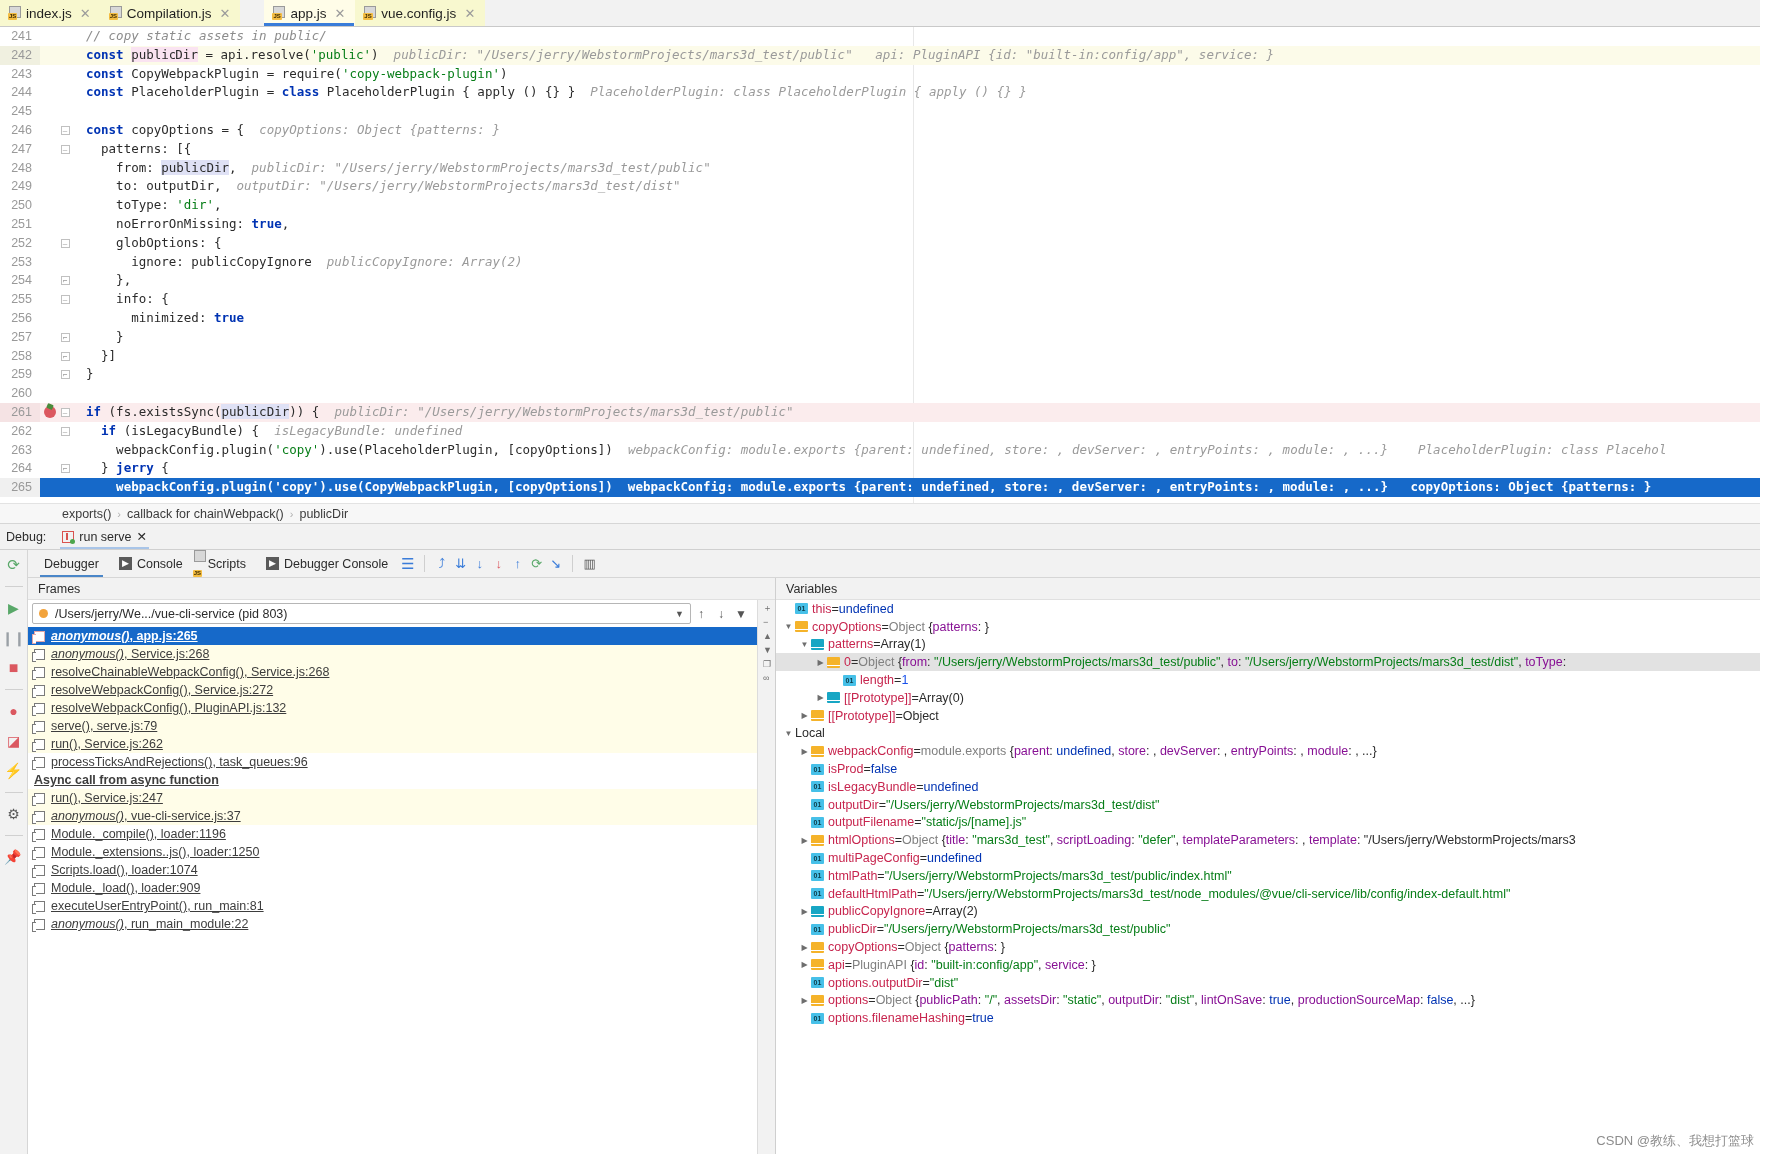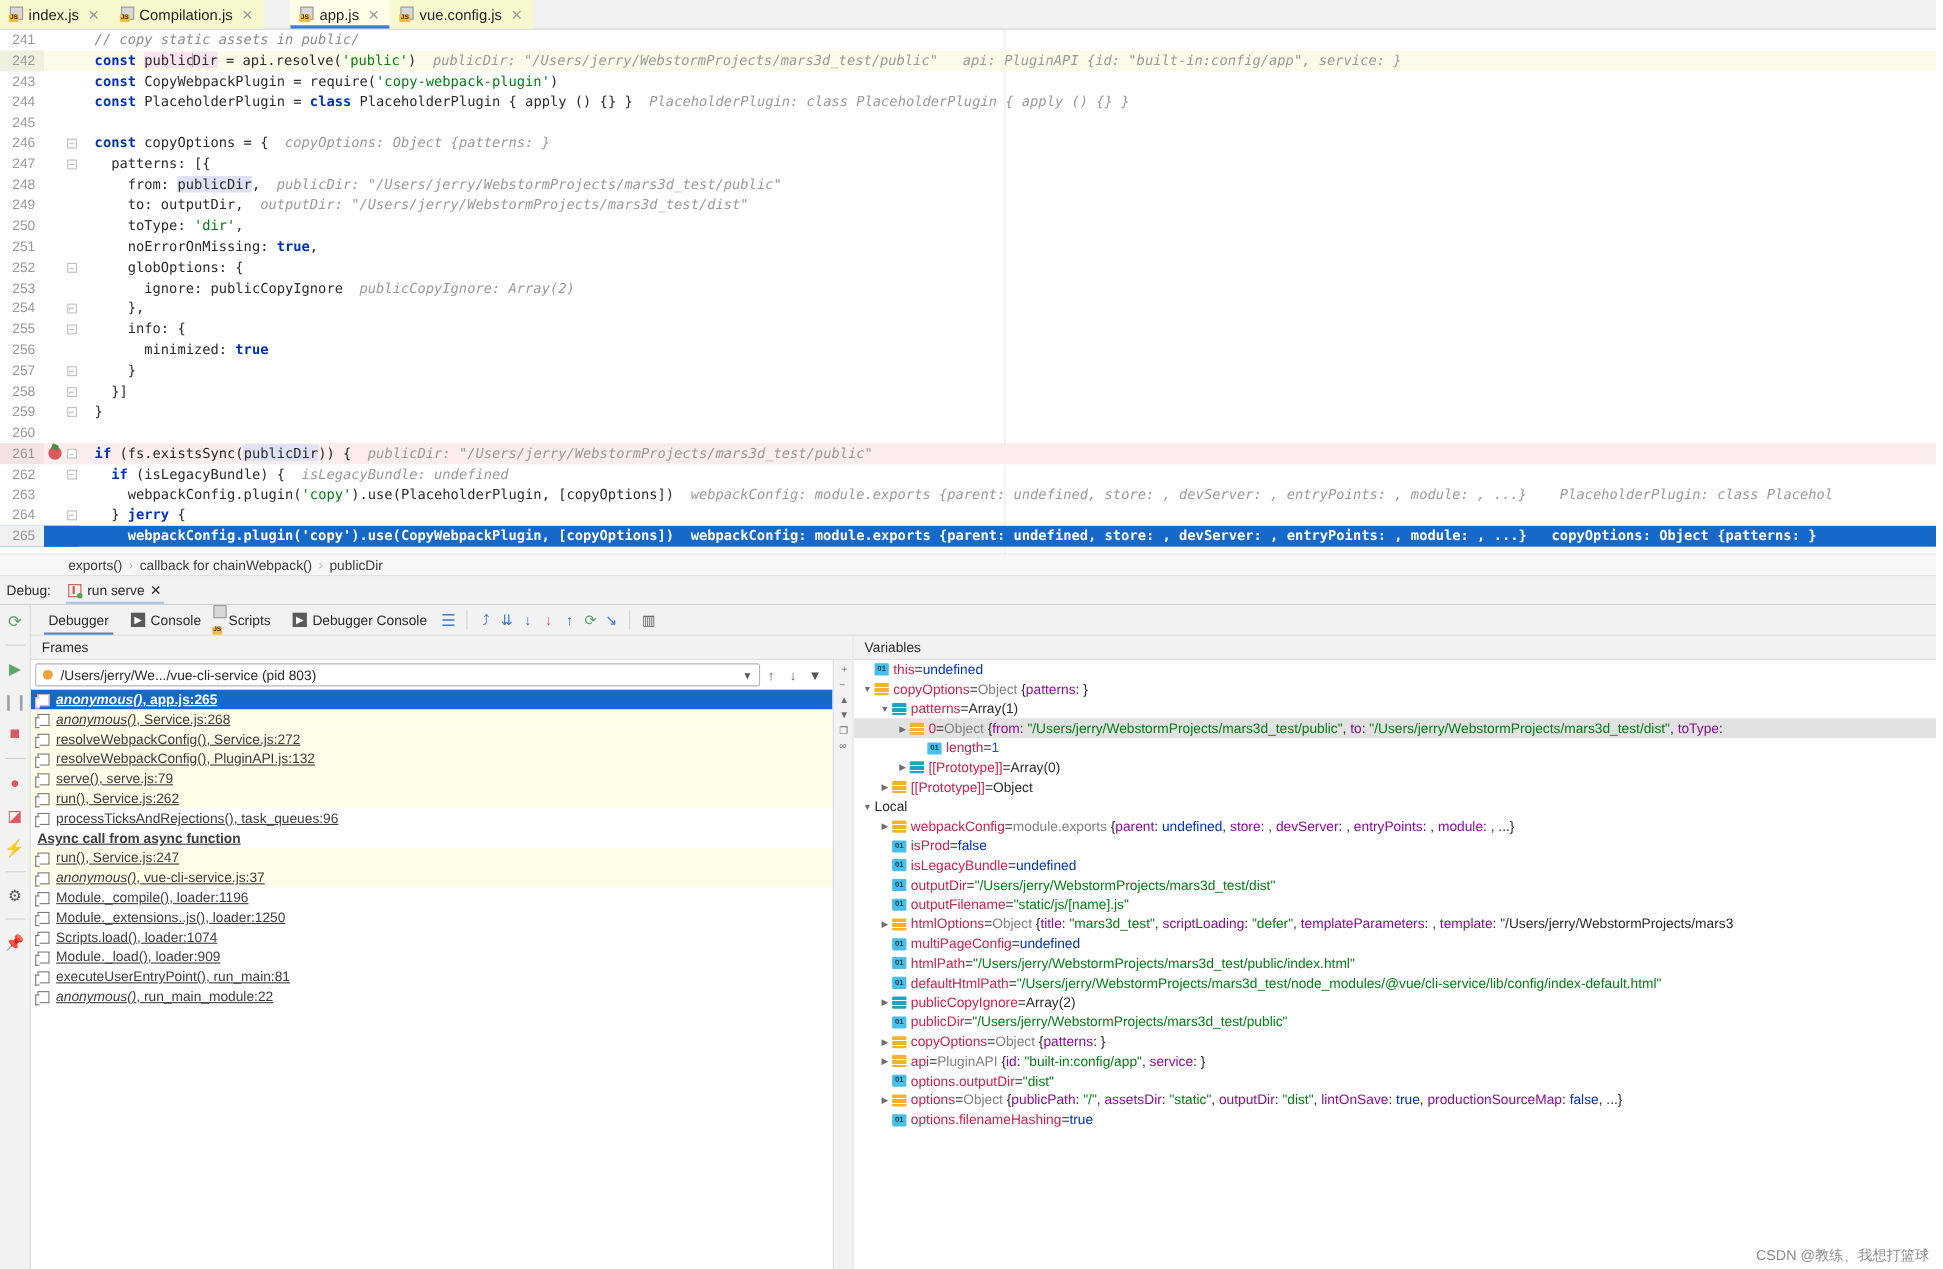--- a/index.html
+++ b/index.html
@@ -496,20 +496,24 @@
                   <div class="frame-row sel">
                     <span class="fi"></span>
                     <span><span class="ital">anonymous()</span><span>, app.js:265</span></span>
                   </div>
                   <div class="frame-row lib">
                     <span class="fi"></span>
                     <span><span class="ital">anonymous()</span><span>, Service.js:268</span></span>
                   </div>
                   <div class="frame-row lib">
                     <span class="fi"></span>
+                    <span><span>resolveChainableWebpackConfig()</span><span>, Service.js:268</span></span>
+                  </div>
+                  <div class="frame-row lib">
+                    <span class="fi"></span>
                     <span><span>resolveWebpackConfig()</span><span>, Service.js:272</span></span>
                   </div>
                   <div class="frame-row lib">
                     <span class="fi"></span>
                     <span><span>resolveWebpackConfig()</span><span>, PluginAPI.js:132</span></span>
                   </div>
                   <div class="frame-row lib">
                     <span class="fi"></span>
                     <span><span>serve()</span><span>, serve.js:79</span></span>
                   </div>

